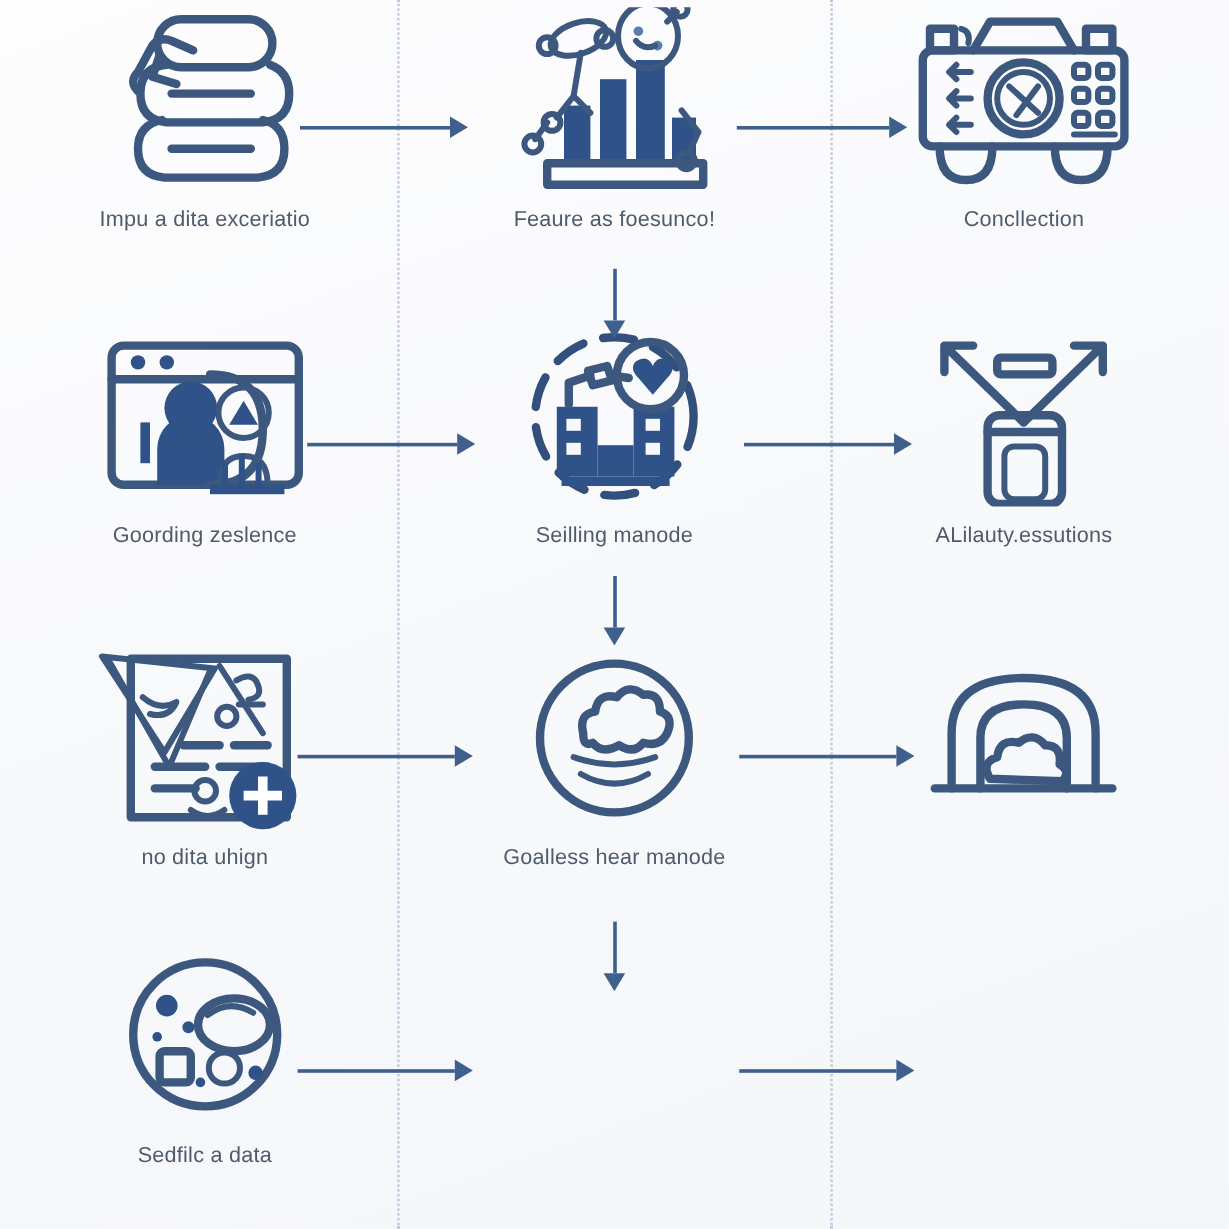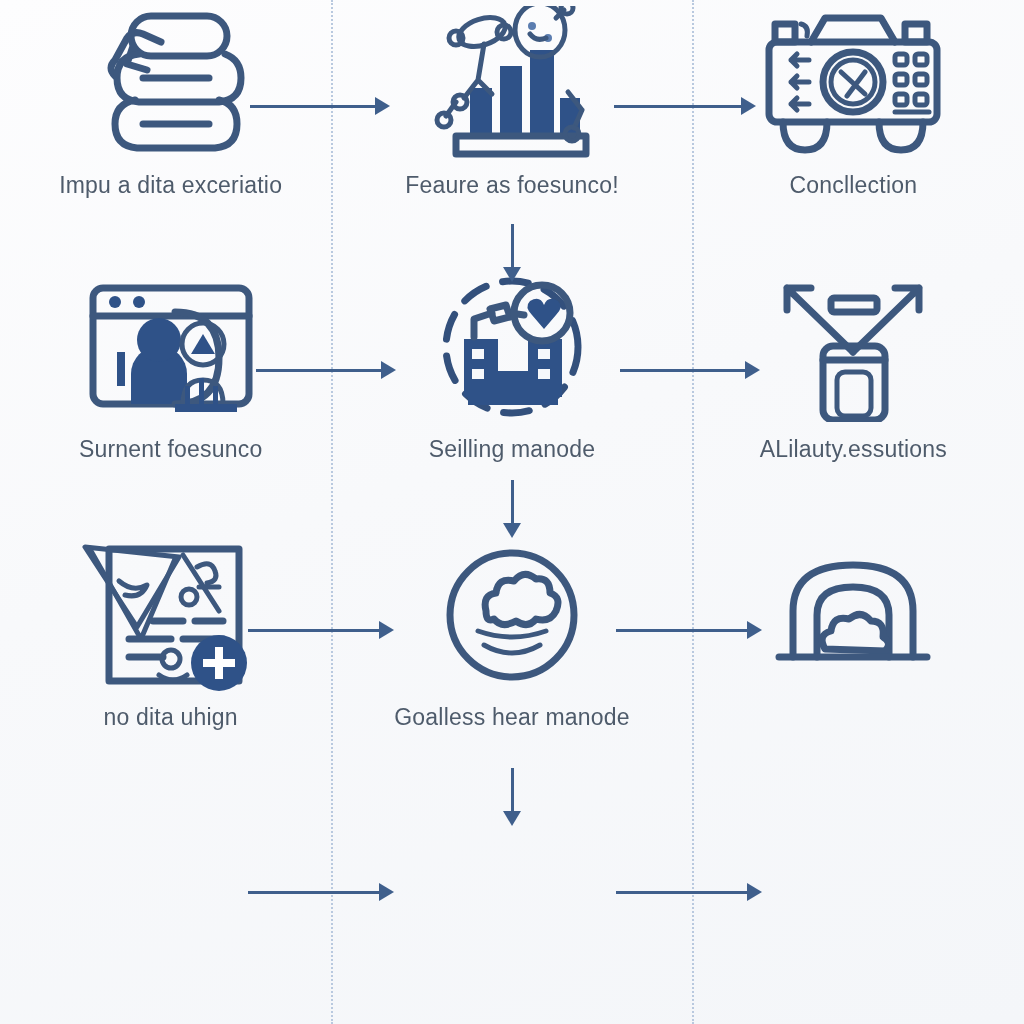--- a/index.html
+++ b/index.html
@@ -42,21 +42,21 @@
   .icon-wrap {
     width: 200px; height: 150px;
     display: flex; align-items: center; justify-content: center;
     margin-top: 8px;
   }
   .r2 .icon-wrap, .r3 .icon-wrap { margin-top: 24px; }
   .r4 .icon-wrap { margin-top: 14px; }
 
   .caption {
     margin-top: 12px;
-    font-size: 23px;
+    font-size: 18px;
     color: #4e5b6b;
     text-align: center;
     letter-spacing: .2px;
     line-height: 1.35;
     max-width: 300px;
   }
   .caption .l2 { display: block; }
 
   svg { display: block; }
   .st { fill: none; stroke: #3d587e; stroke-width: 7; stroke-linecap: round; stroke-linejoin: round; }
@@ -201,21 +201,21 @@
           <path class="st-thin" d="M112 122 q0 -24 20 -24 q20 0 20 24"></path>
           <g class="fl">
             <rect x="114" y="104" width="5" height="20"></rect>
             <rect x="128" y="96" width="5" height="28"></rect>
             <rect x="142" y="104" width="5" height="20"></rect>
           </g>
           <rect class="fl" x="104" y="122" width="62" height="8"></rect>
         </svg>
       </div>
       <div class="caption">
-        <span>Surnent foesunco</span>
+        <span>Goording zeslence</span>
       </div>
     </div>
 
 
     <div class="cell r3">
       <div class="icon-wrap">
         <svg width="200" height="145" viewBox="0 0 200 145">
           <circle class="dash" cx="100" cy="72" r="66"></circle>
           <path class="fl" d="M52 64 h34 v58 H52 Z"></path>
           <path class="fl" d="M116 64 h34 v58 h-34 Z"></path>
@@ -301,20 +301,39 @@
         <svg width="200" height="120" viewBox="0 0 200 120">
           <path class="st" d="M40 112 V66 q0 -46 60 -46 q60 0 60 46 v46"></path>
           <path class="st" d="M64 112 V70 q0 -28 36 -28 q36 0 36 28 v42"></path>
           <path class="st" d="M72 104 q-8 -14 6 -18 q2 -16 18 -12 q12 -10 22 2 q14 0 12 16 q10 6 2 14 Z"></path>
           <line class="st" x1="26" y1="112" x2="174" y2="112"></line>
         </svg>
       </div>
     </div>
 
 
+    <div class="cell r4">
+      <div class="icon-wrap">
+        <svg width="200" height="130" viewBox="0 0 200 130">
+          <circle class="st" cx="100" cy="64" r="60"></circle>
+          <ellipse class="st" cx="124" cy="56" rx="30" ry="22"></ellipse>
+          <path class="st-thin" d="M102 48 q18 -14 38 -2"></path>
+          <circle class="fl" cx="68" cy="40" r="9"></circle>
+          <circle class="fl" cx="86" cy="58" r="5"></circle>
+          <circle class="fl" cx="60" cy="66" r="4"></circle>
+          <rect class="st" x="62" y="78" width="26" height="26" rx="4"></rect>
+          <circle class="st-thin" cx="116" cy="92" r="13"></circle>
+          <circle class="fl" cx="142" cy="96" r="6"></circle>
+          <circle class="fl" cx="96" cy="104" r="4"></circle>
+        </svg>
+      </div>
+      <div class="caption">
+        <span>Sedfilc a data</span>
+      </div>
+    </div>
 
   </div>
 
   <div class="arrow-h" style="left:250px; top:94px; width:140px;">
     <div class="shaft"></div>
       <div class="head"></div>
   </div>
   <div class="arrow-h" style="left:614px; top:94px; width:142px;">
     <div class="shaft"></div>
       <div class="head"></div>

